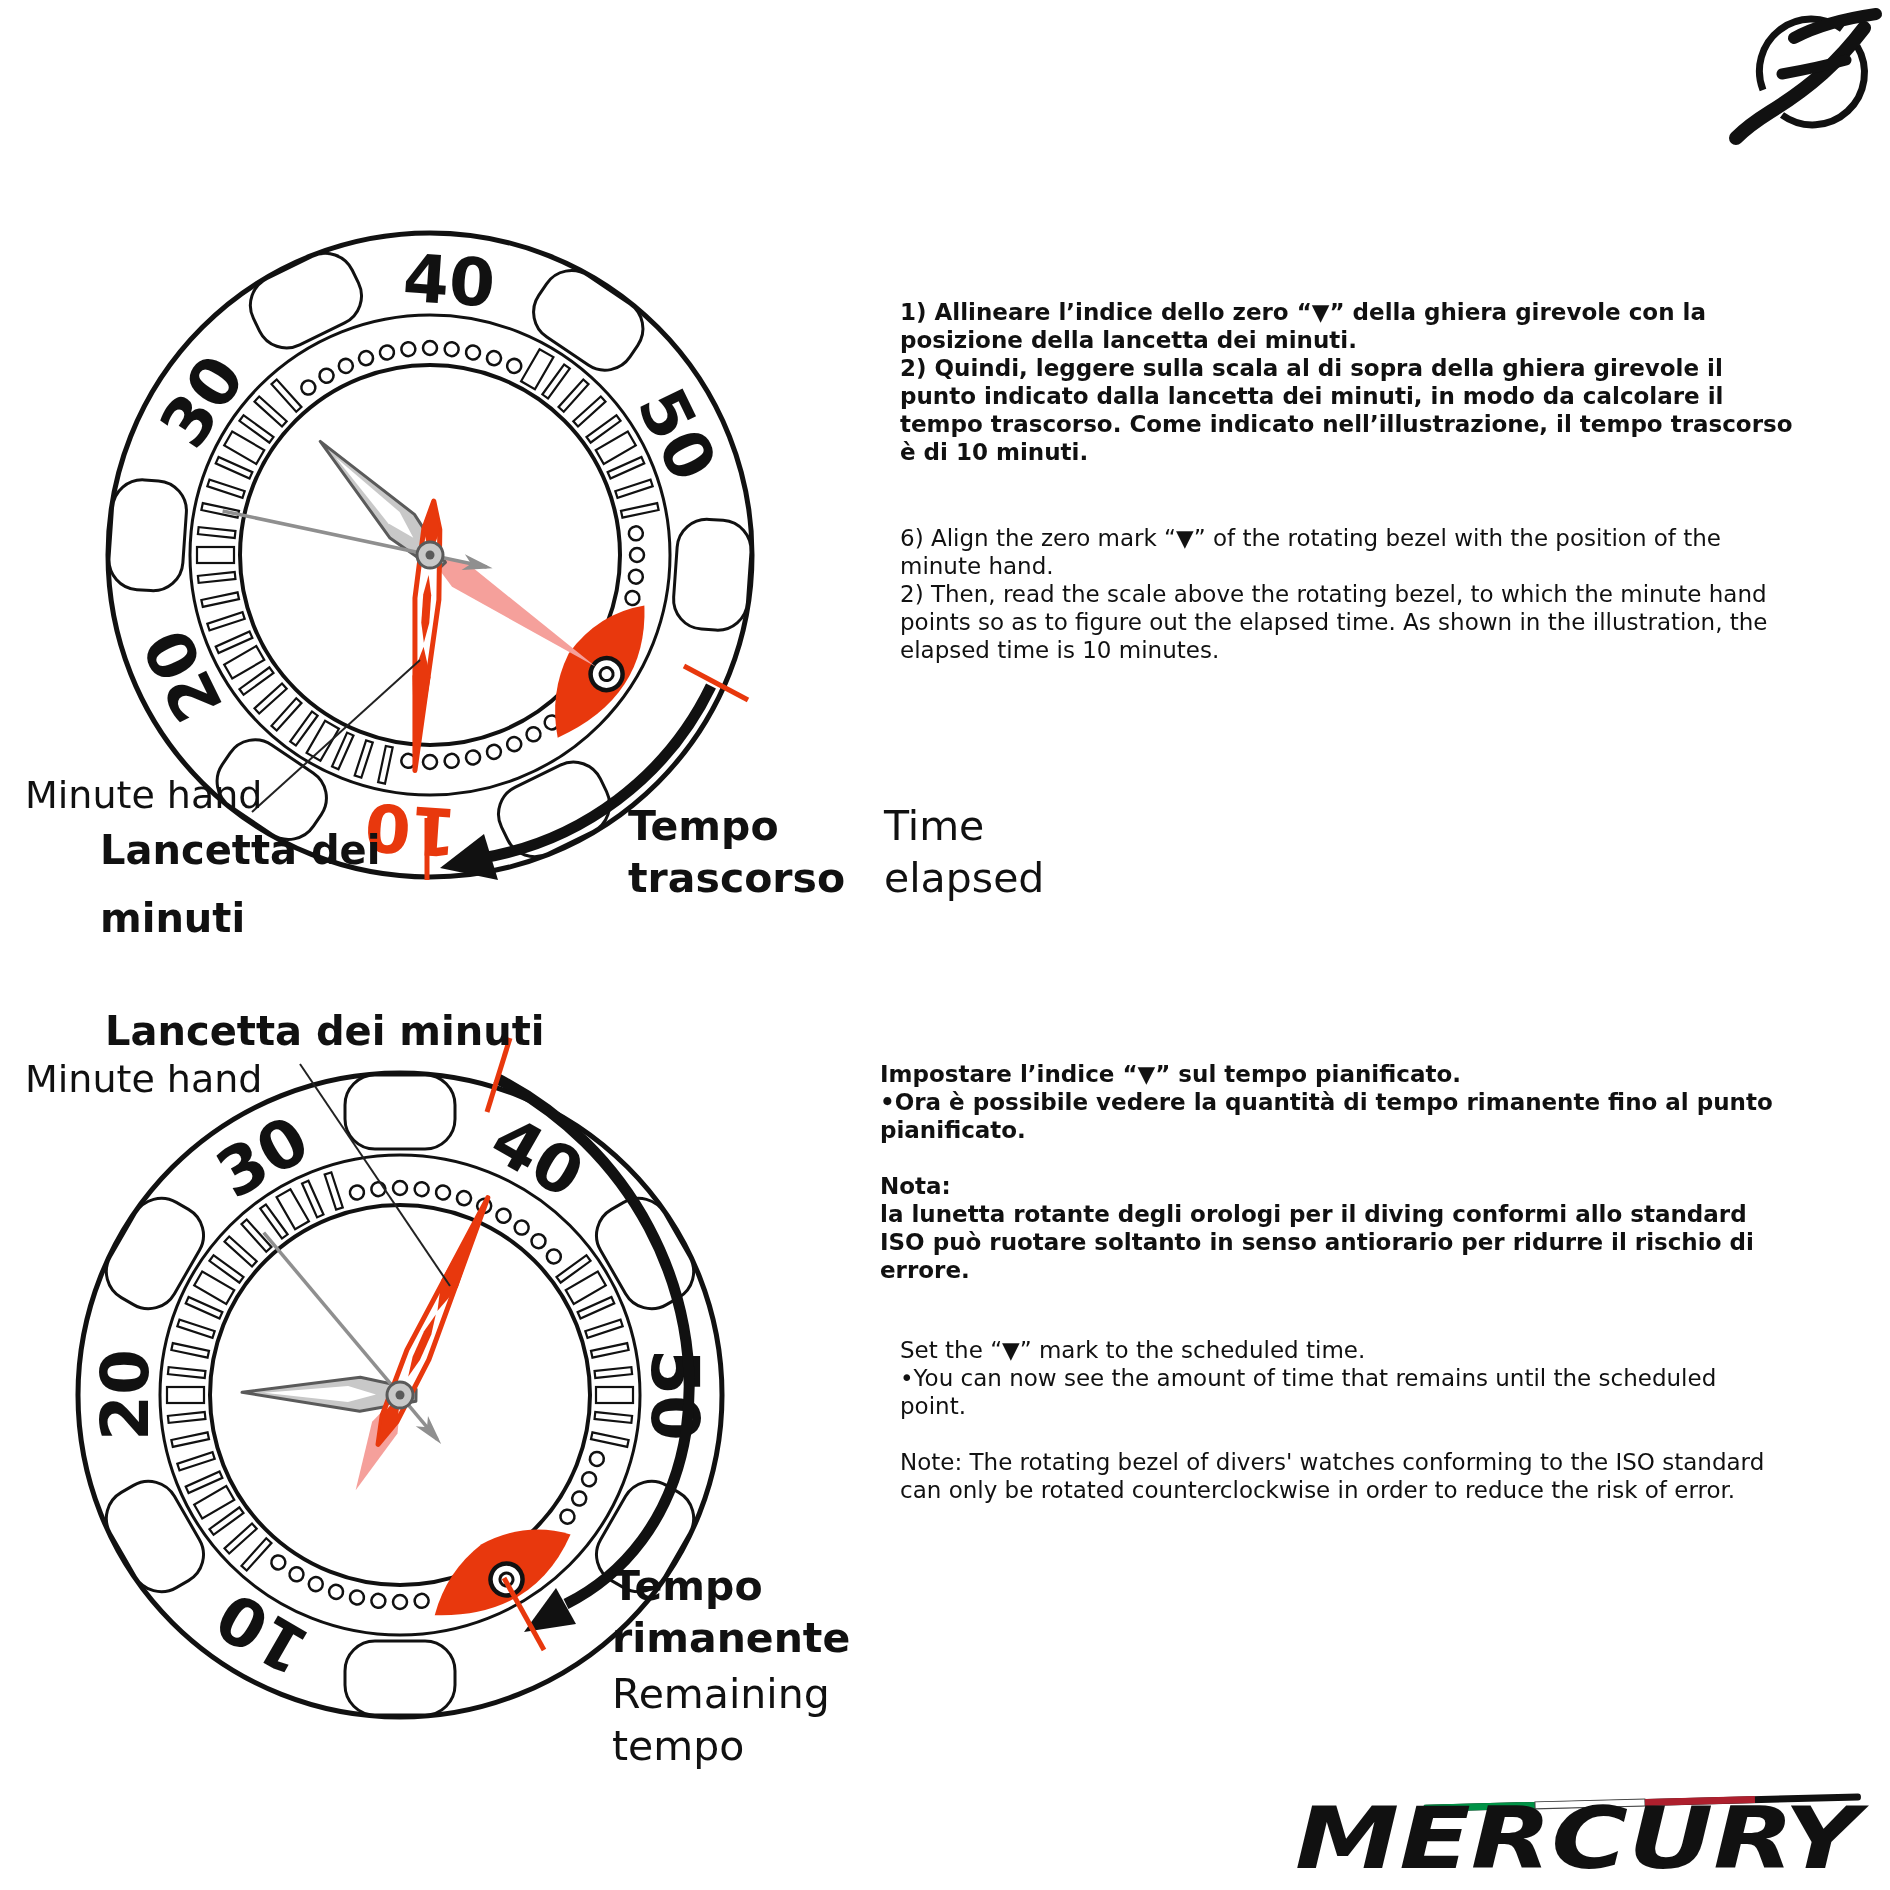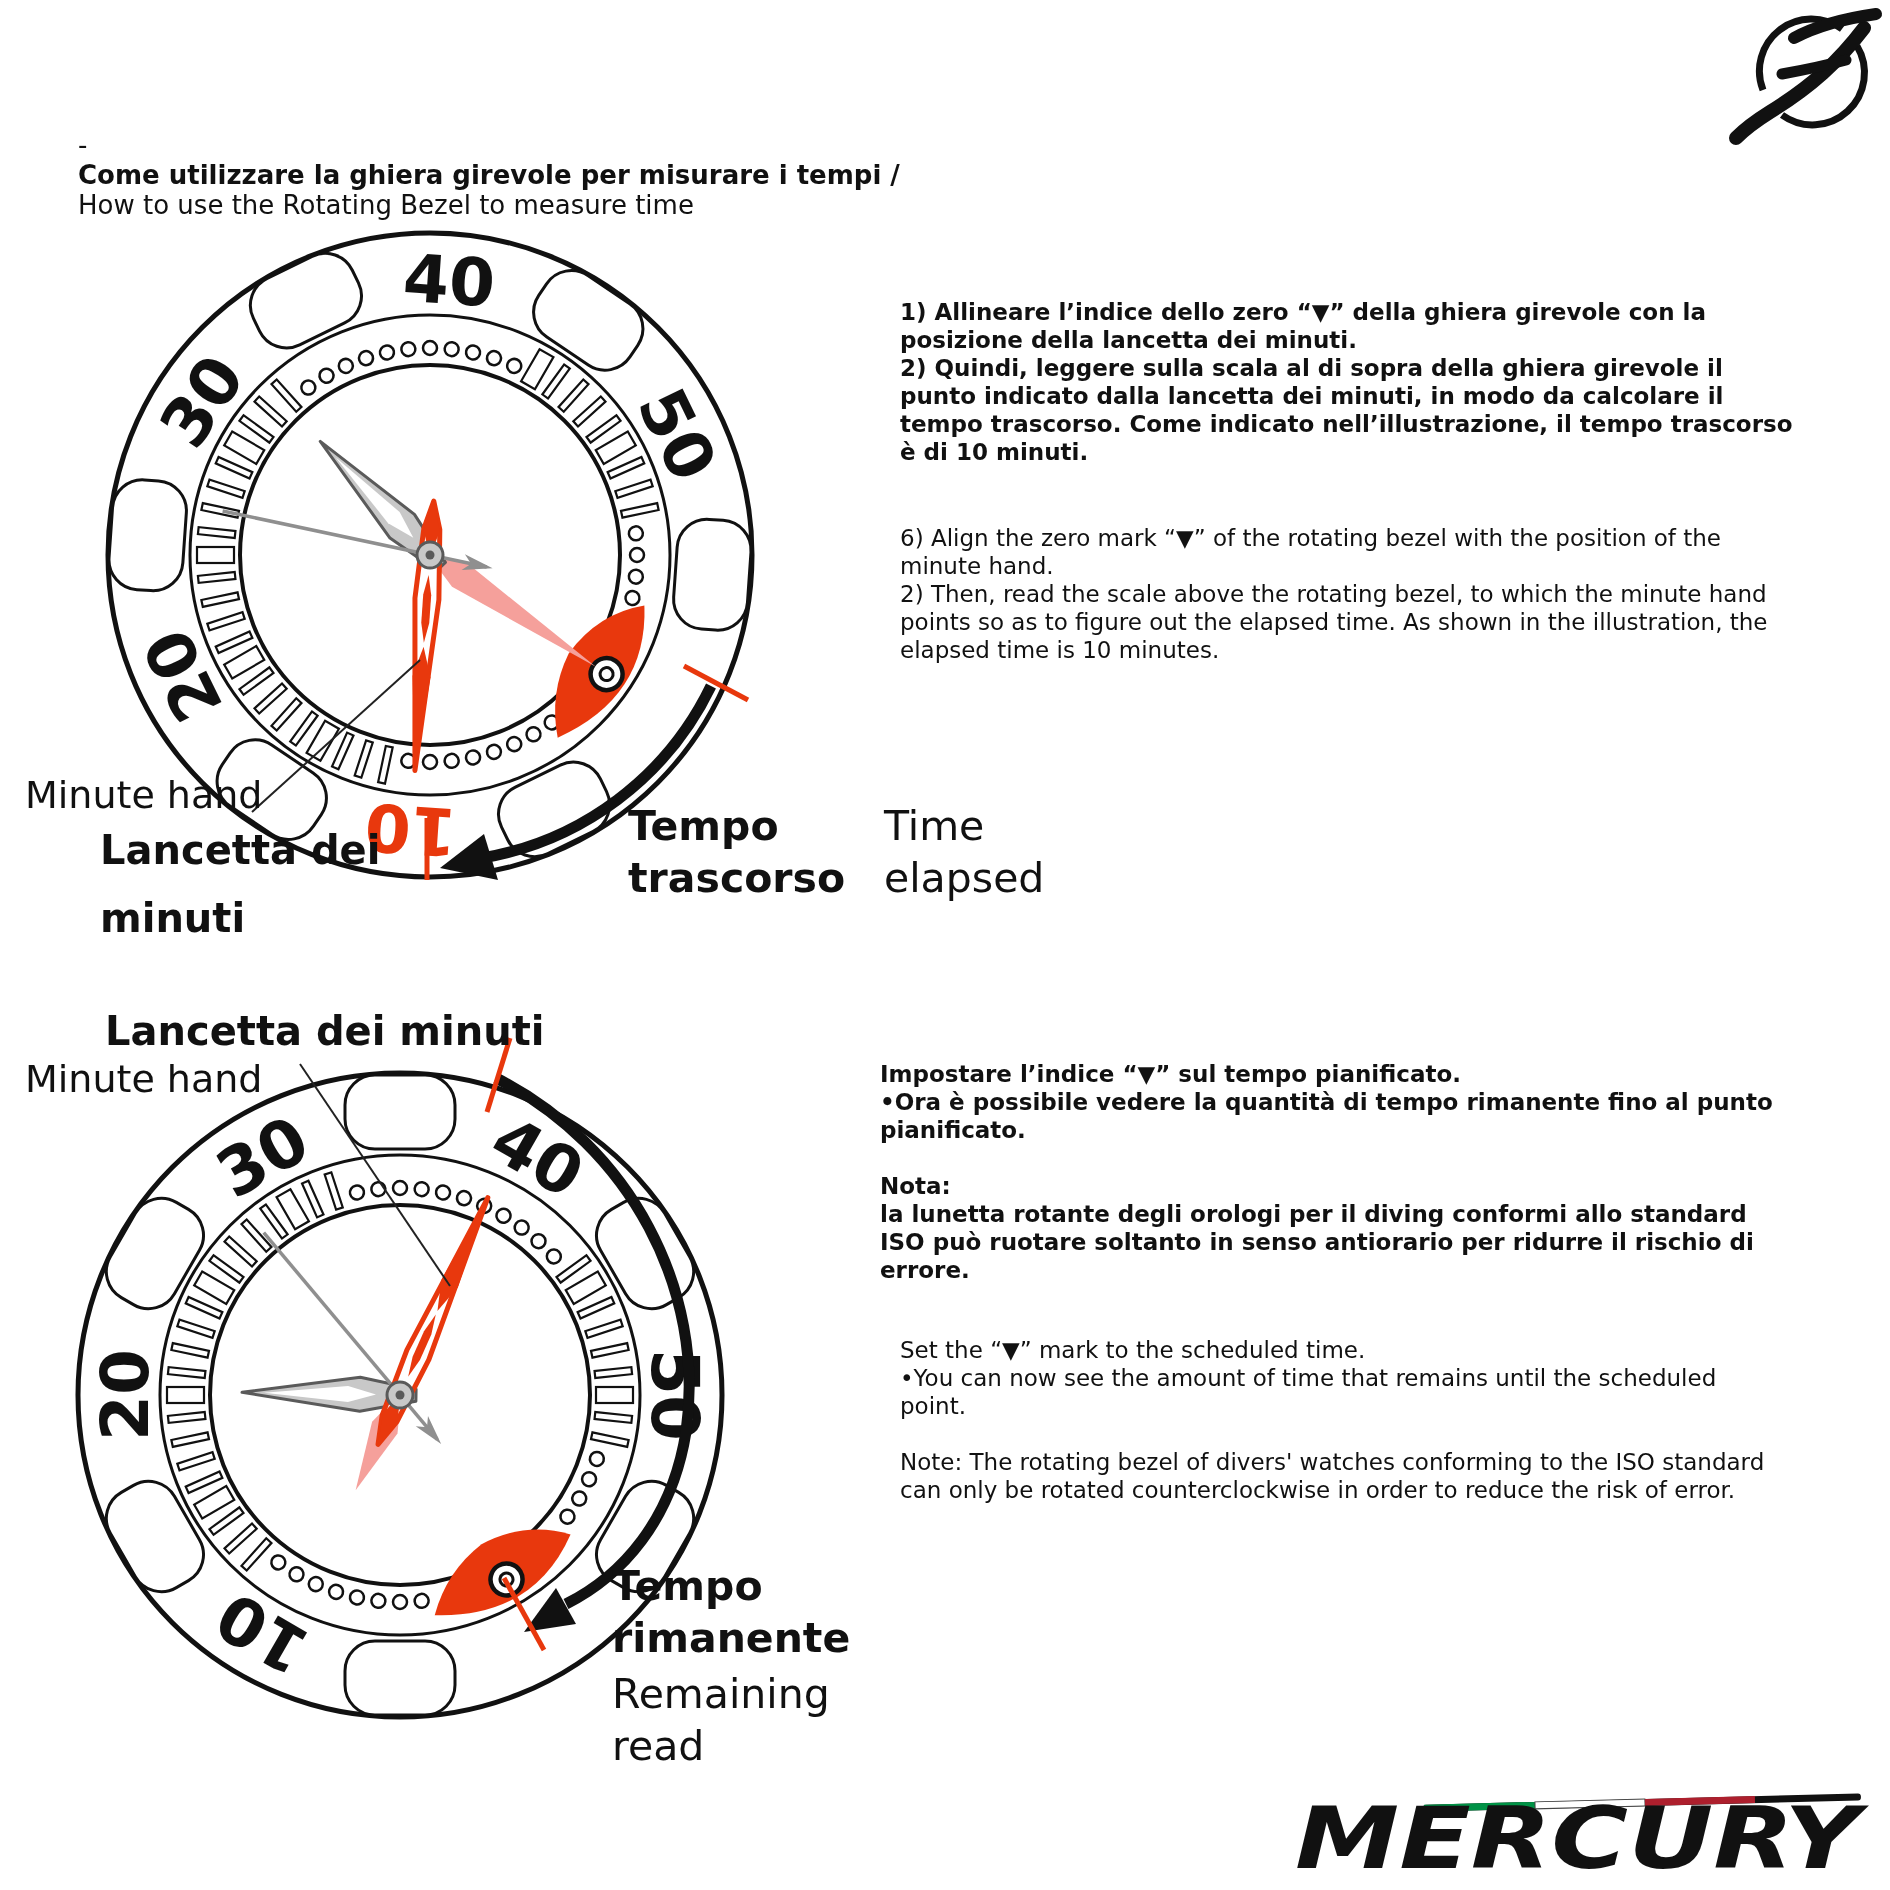--- a/index.html
+++ b/index.html
@@ -236,25 +236,20 @@
       <g transform="rotate(-1.5 350 17)">
         <rect x="128" y="13" width="438" height="7" rx="3" fill="#111"></rect>
         <rect x="129" y="13" width="111" height="7" fill="#009246"></rect>
         <rect x="240" y="13" width="110" height="7" fill="#ffffff" stroke="#444" stroke-width="1"></rect>
         <rect x="350" y="13" width="110" height="7" fill="#ad1f2d"></rect>
       </g>
       <text x="0" y="82" font-size="86" font-weight="bold" font-style="italic" font-family="&quot;DejaVu Sans&quot;, sans-serif" fill="#111" textLength="565" lengthAdjust="spacingAndGlyphs">MERCURY</text>
     </g>
   </svg>
 
-  <div class="t hdr" style="left:78px;top:100px;">
-    <span>-</span>&nbsp;&nbsp;
-    <span class="b">Come utilizzare la ghiera girevole per misurare i tempi /</span>
-    <span>How to use the Rotating Bezel to measure time</span>
-  </div>
 
 
   <div class="t body-block b" style="left:900px;top:298px;">1) Allineare l’indice dello zero “▼” della ghiera girevole con la
 posizione della lancetta dei minuti.
 2) Quindi, leggere sulla scala al di sopra della ghiera girevole il
 punto indicato dalla lancetta dei minuti, in modo da calcolare il
 tempo trascorso. Come indicato nell’illustrazione, il tempo trascorso
 è di 10 minuti.</div>
   <div class="t body-block" style="left:900px;top:524px;">6) Align the zero mark “▼” of the rotating bezel with the position of the
 minute hand.
@@ -285,15 +280,15 @@
   <div class="t body-block" style="left:900px;top:1336px;">Set the “▼” mark to the scheduled time.
 •You can now see the amount of time that remains until the scheduled
 point.
 
 Note: The rotating bezel of divers' watches conforming to the ISO standard
 can only be rotated counterclockwise in order to reduce the risk of error.</div>
 
   <div class="t lbl-lg b" style="left:612px;top:1560px;">Tempo
 rimanente</div>
   <div class="t lbl-lg" style="left:612px;top:1668px;">Remaining
-read</div>
+tempo</div>
 
 </div>
 
 </body></html>

